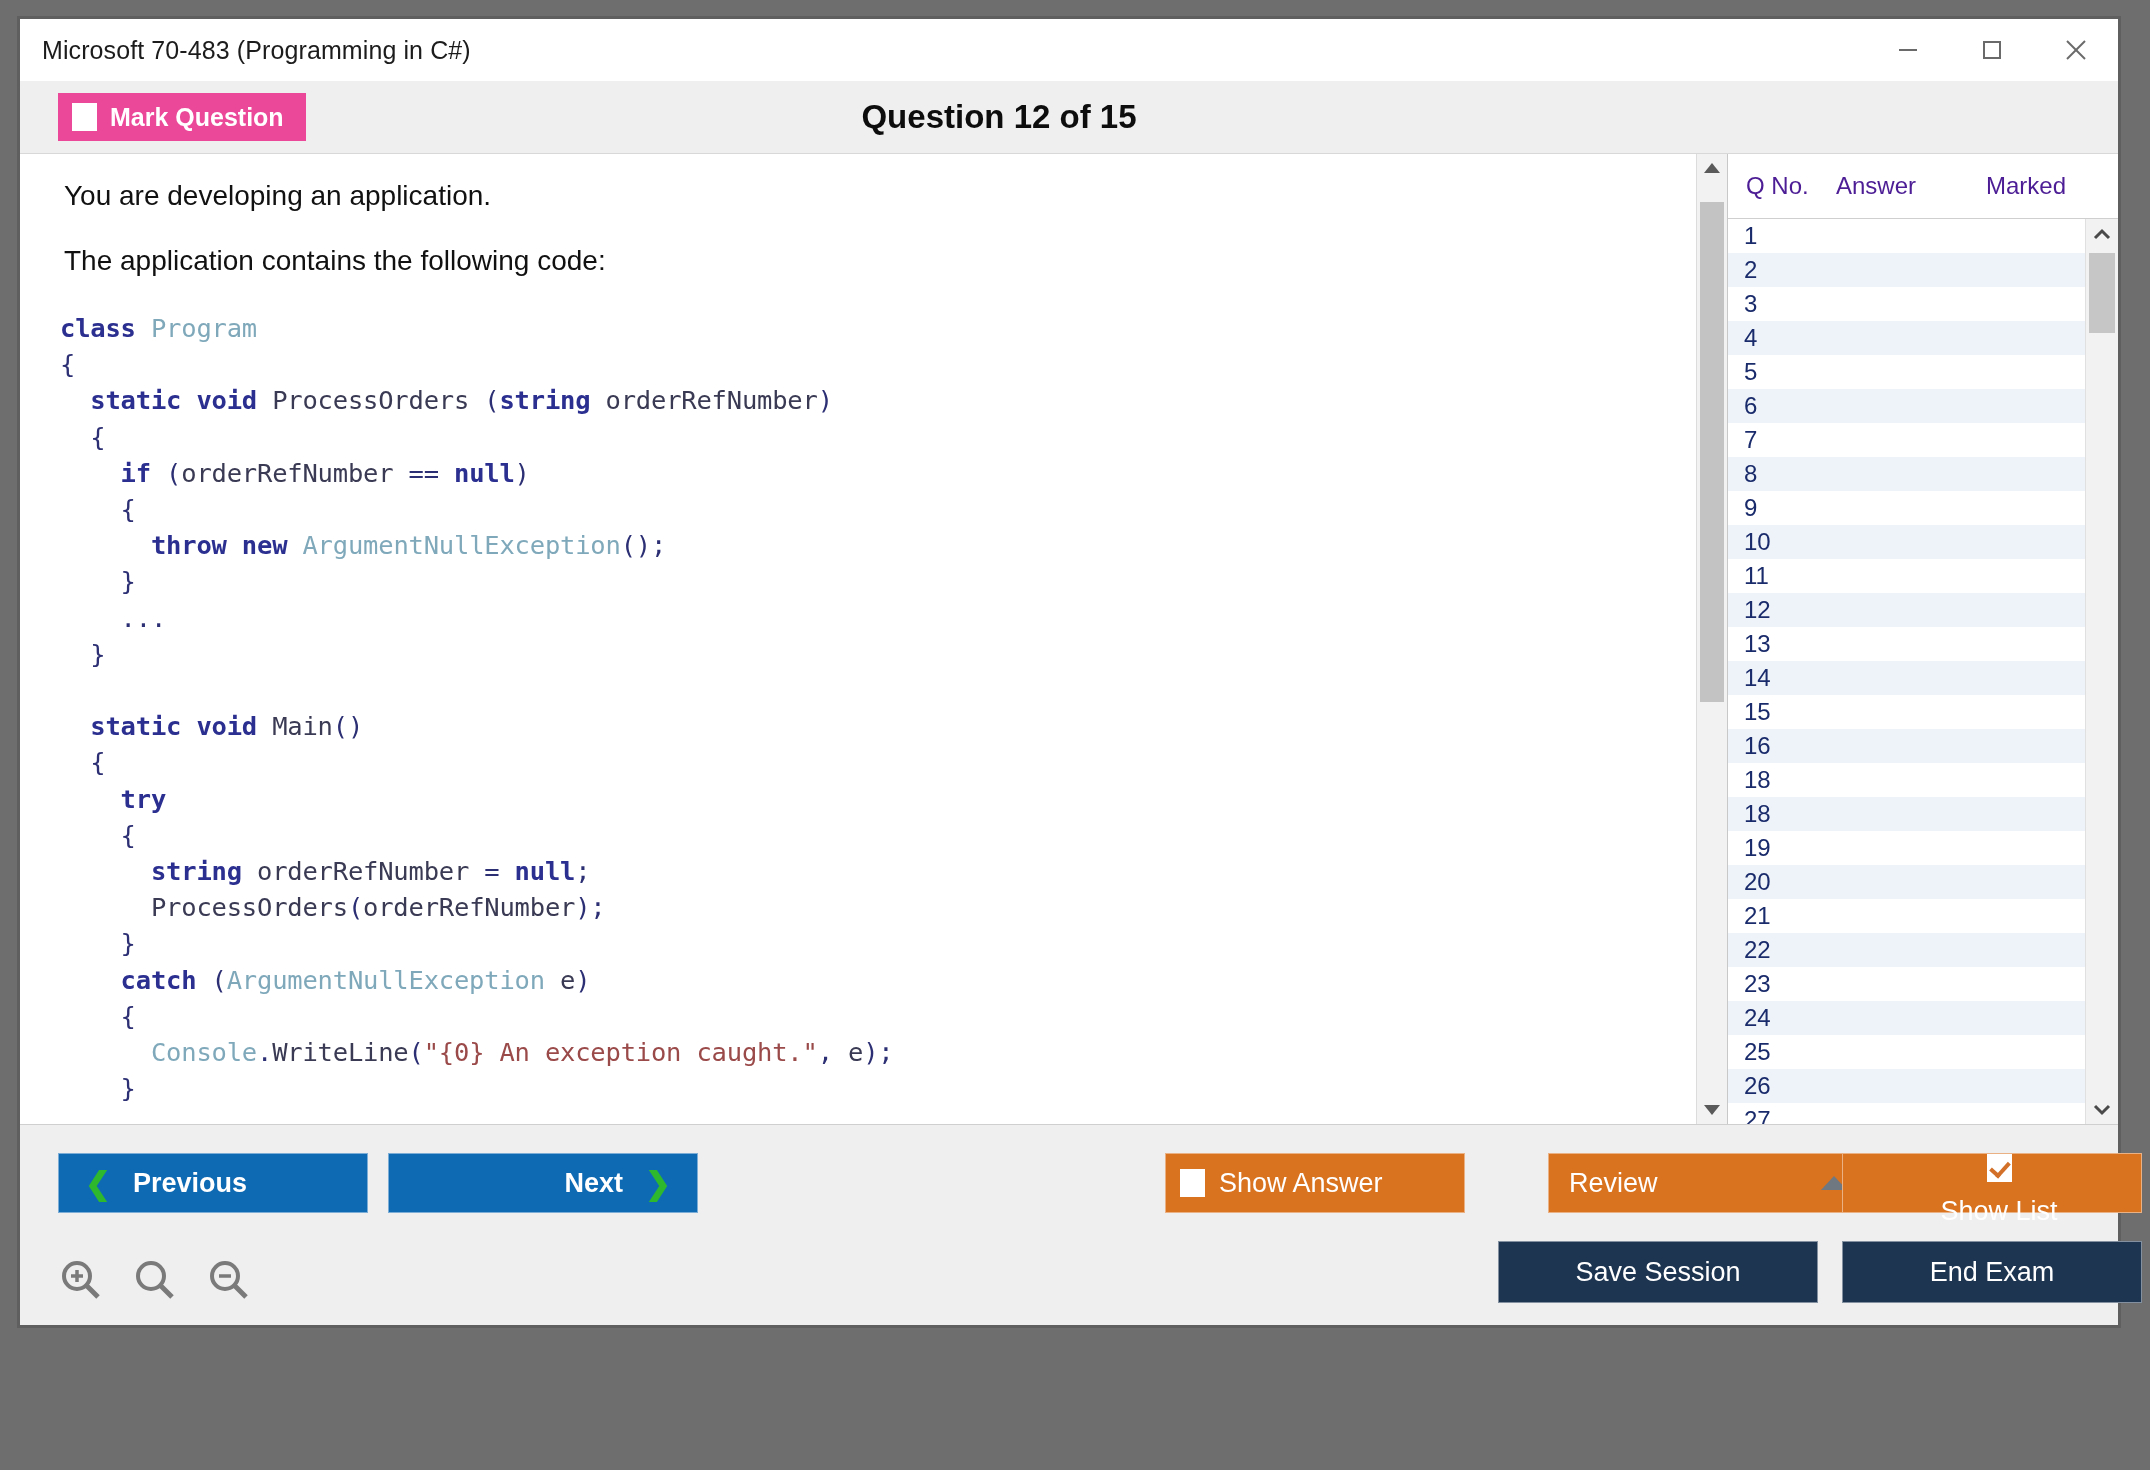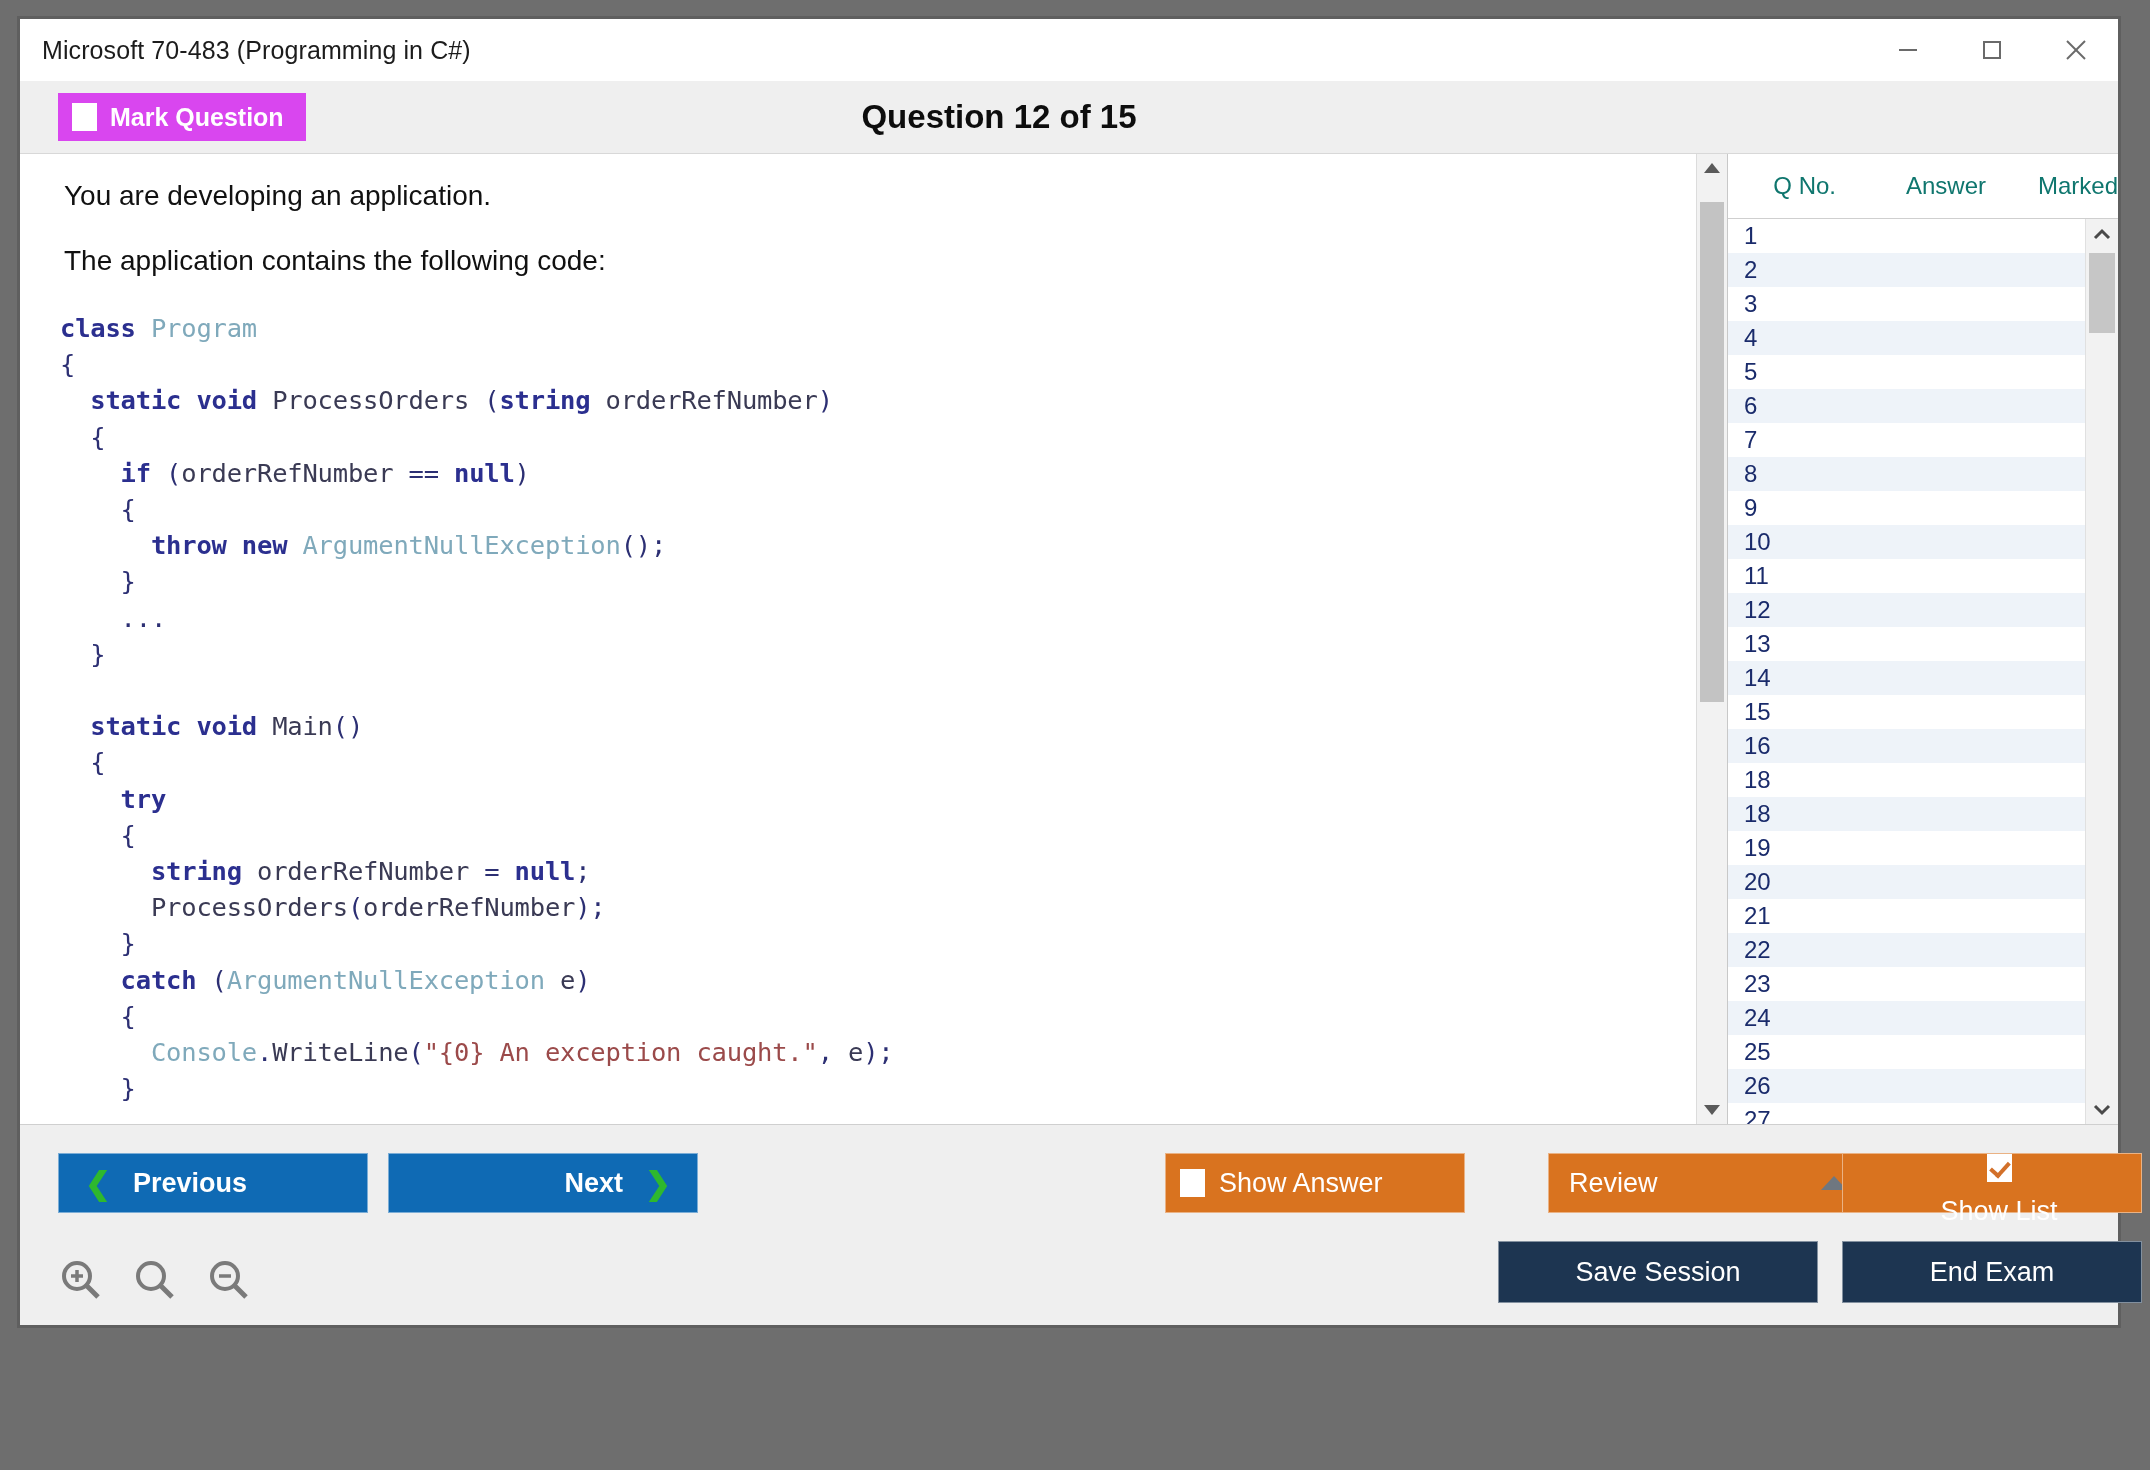--- a/index.html
+++ b/index.html
@@ -56,21 +56,21 @@
   .qheader {
     flex: 0 0 72px;
     background: #efefef;
     display: flex;
     align-items: center;
     position: relative;
     border-bottom: 1px solid #d8d8d8;
   }
   .mark-btn {
     margin-left: 38px;
-    background: #d946ef;
+    background: #ec4899;
     color: #ffffff;
     height: 48px;
     display: flex;
     align-items: center;
     padding: 0 22px 0 14px;
     gap: 13px;
     font-size: 25px;
     font-weight: bold;
     box-sizing: border-box;
     cursor: pointer;
@@ -168,24 +168,23 @@
     border-left: 1px solid #c8c8c8;
     display: flex;
     flex-direction: column;
     min-height: 0;
   }
   .sb-head {
     flex: 0 0 64px;
     display: flex;
     align-items: center;
     font-size: 24px;
-    color: #0f766e;
+    color: #4c1d95;
     background: #ffffff;
     border-bottom: 1px solid #cfcfcf;
-    text-align: right;
   }
   .sb-head .c1 { width: 108px; padding-left: 18px; box-sizing: border-box; }
   .sb-head .c2 { width: 150px; }
   .sb-head .c3 { flex: 1 1 auto; }
   .sb-list-wrap {
     flex: 1 1 auto;
     display: flex;
     min-height: 0;
     overflow: hidden;
   }

